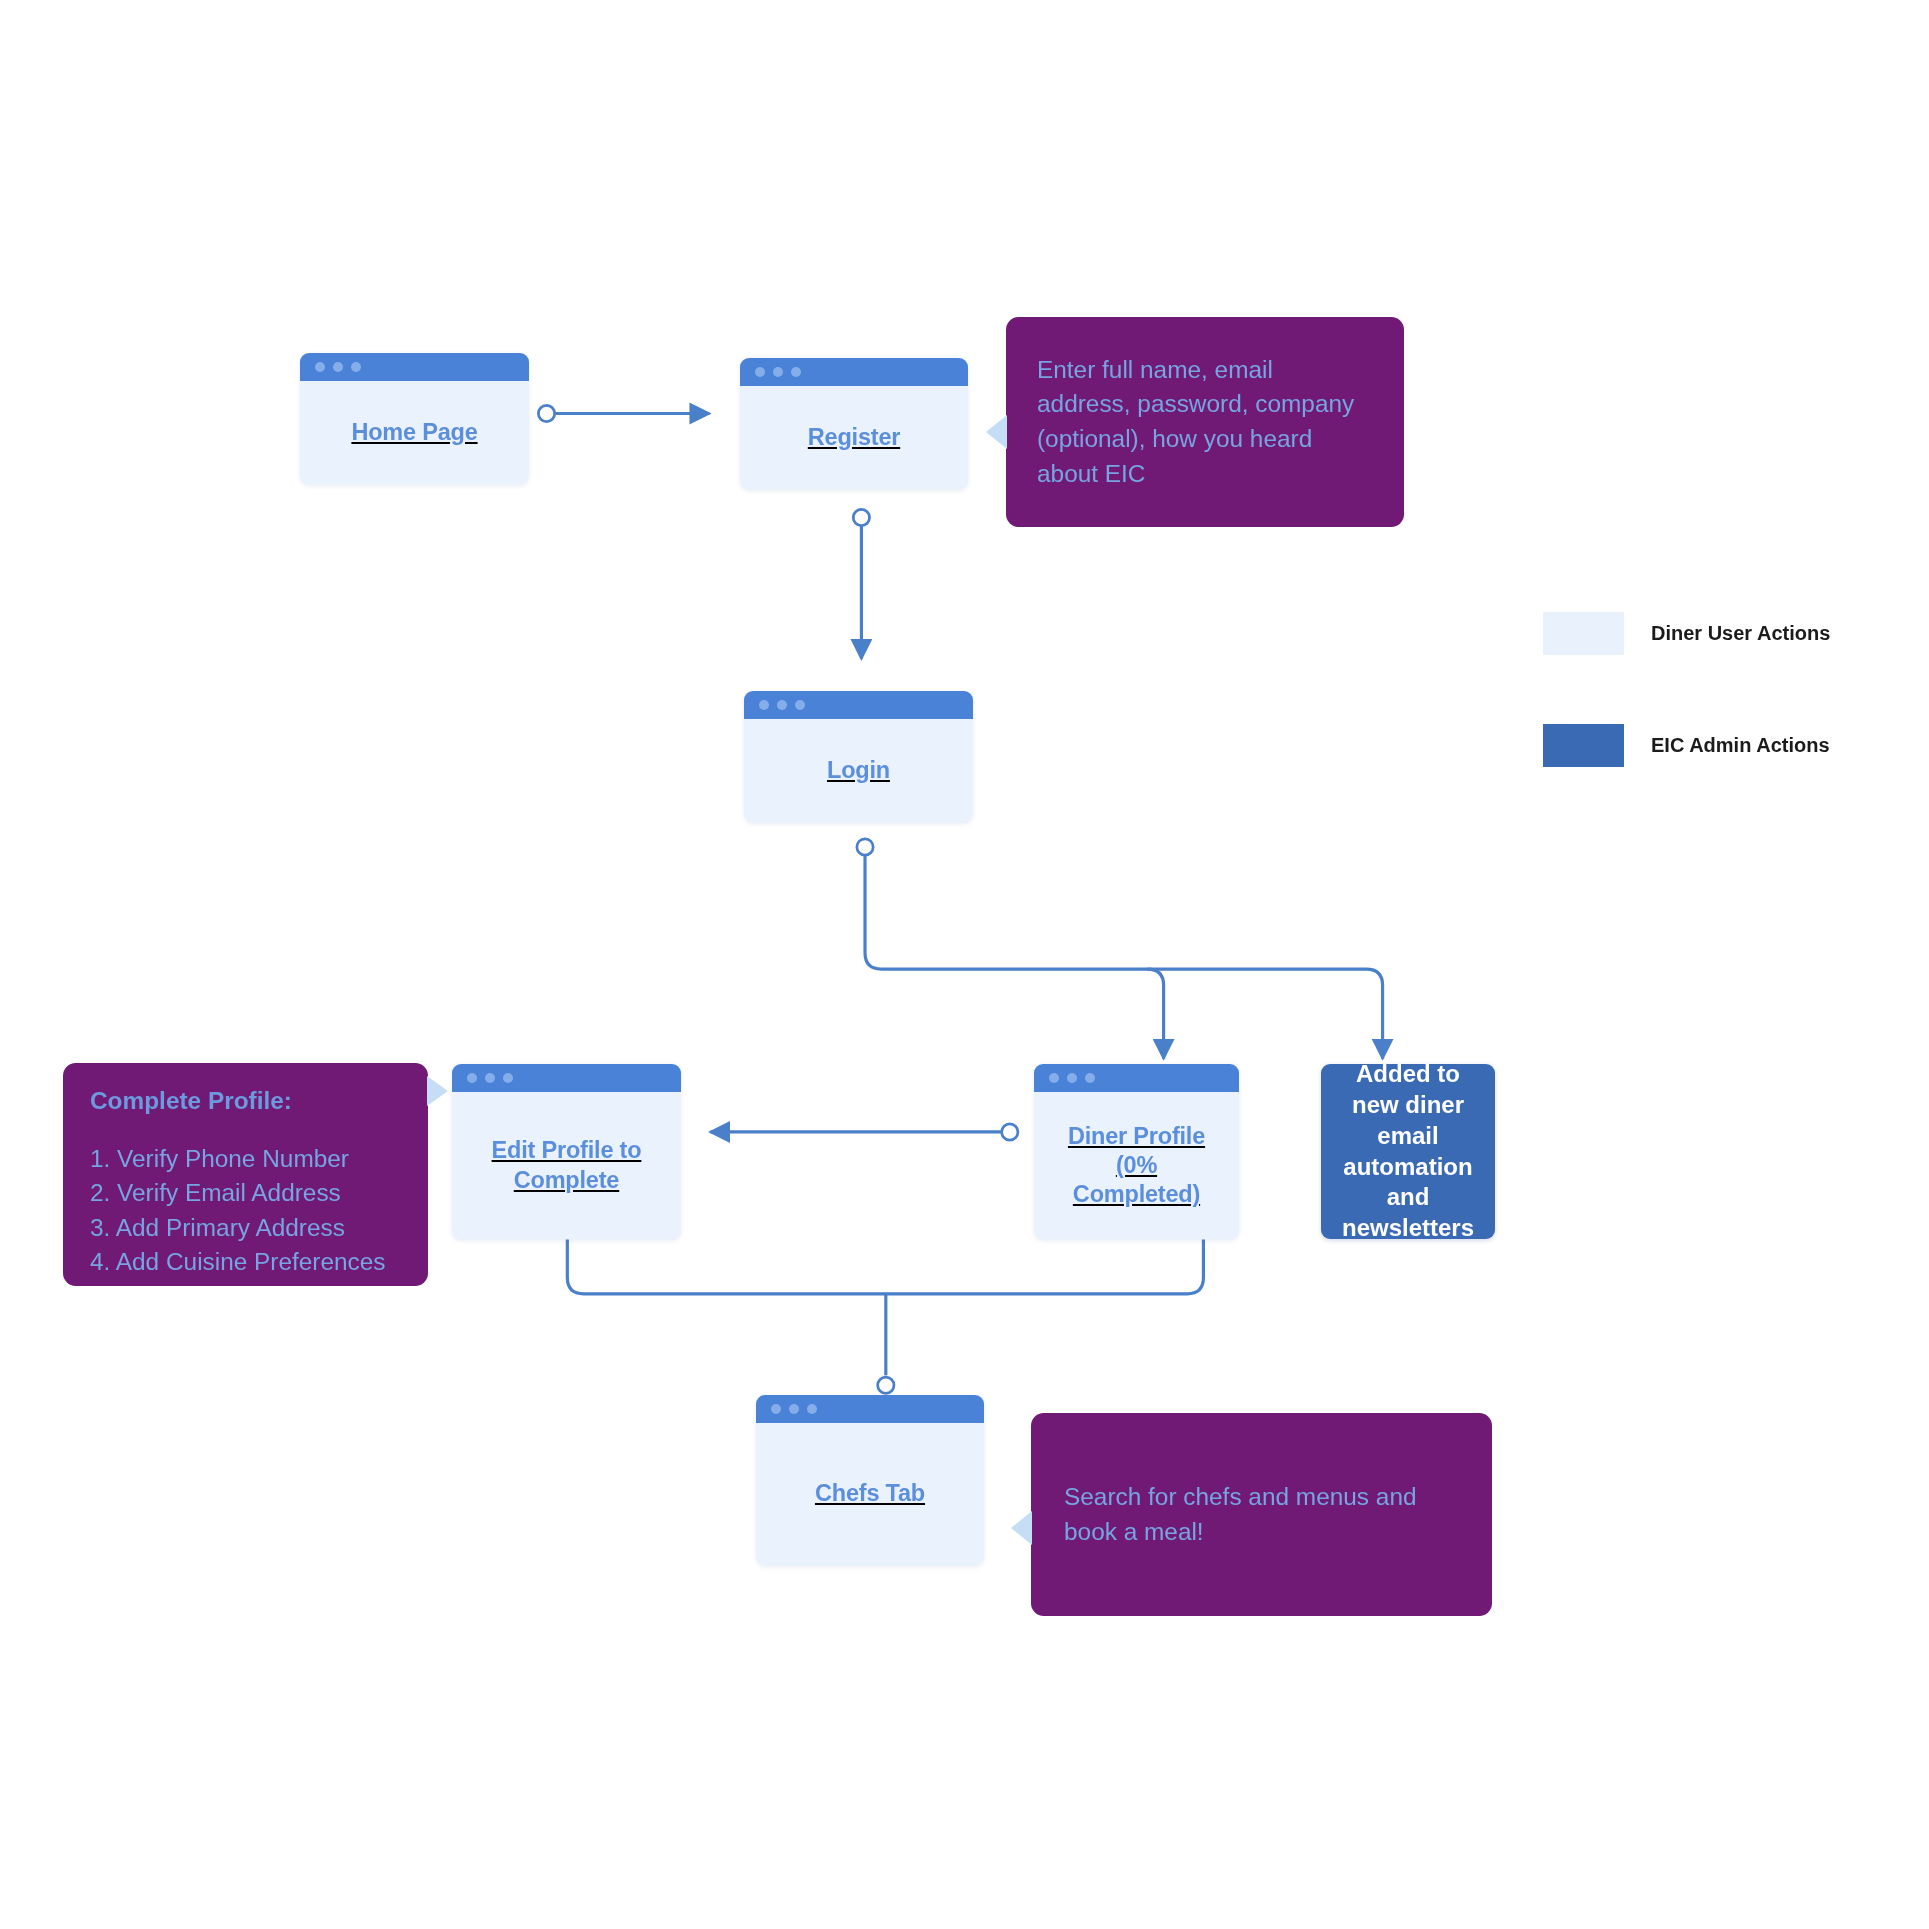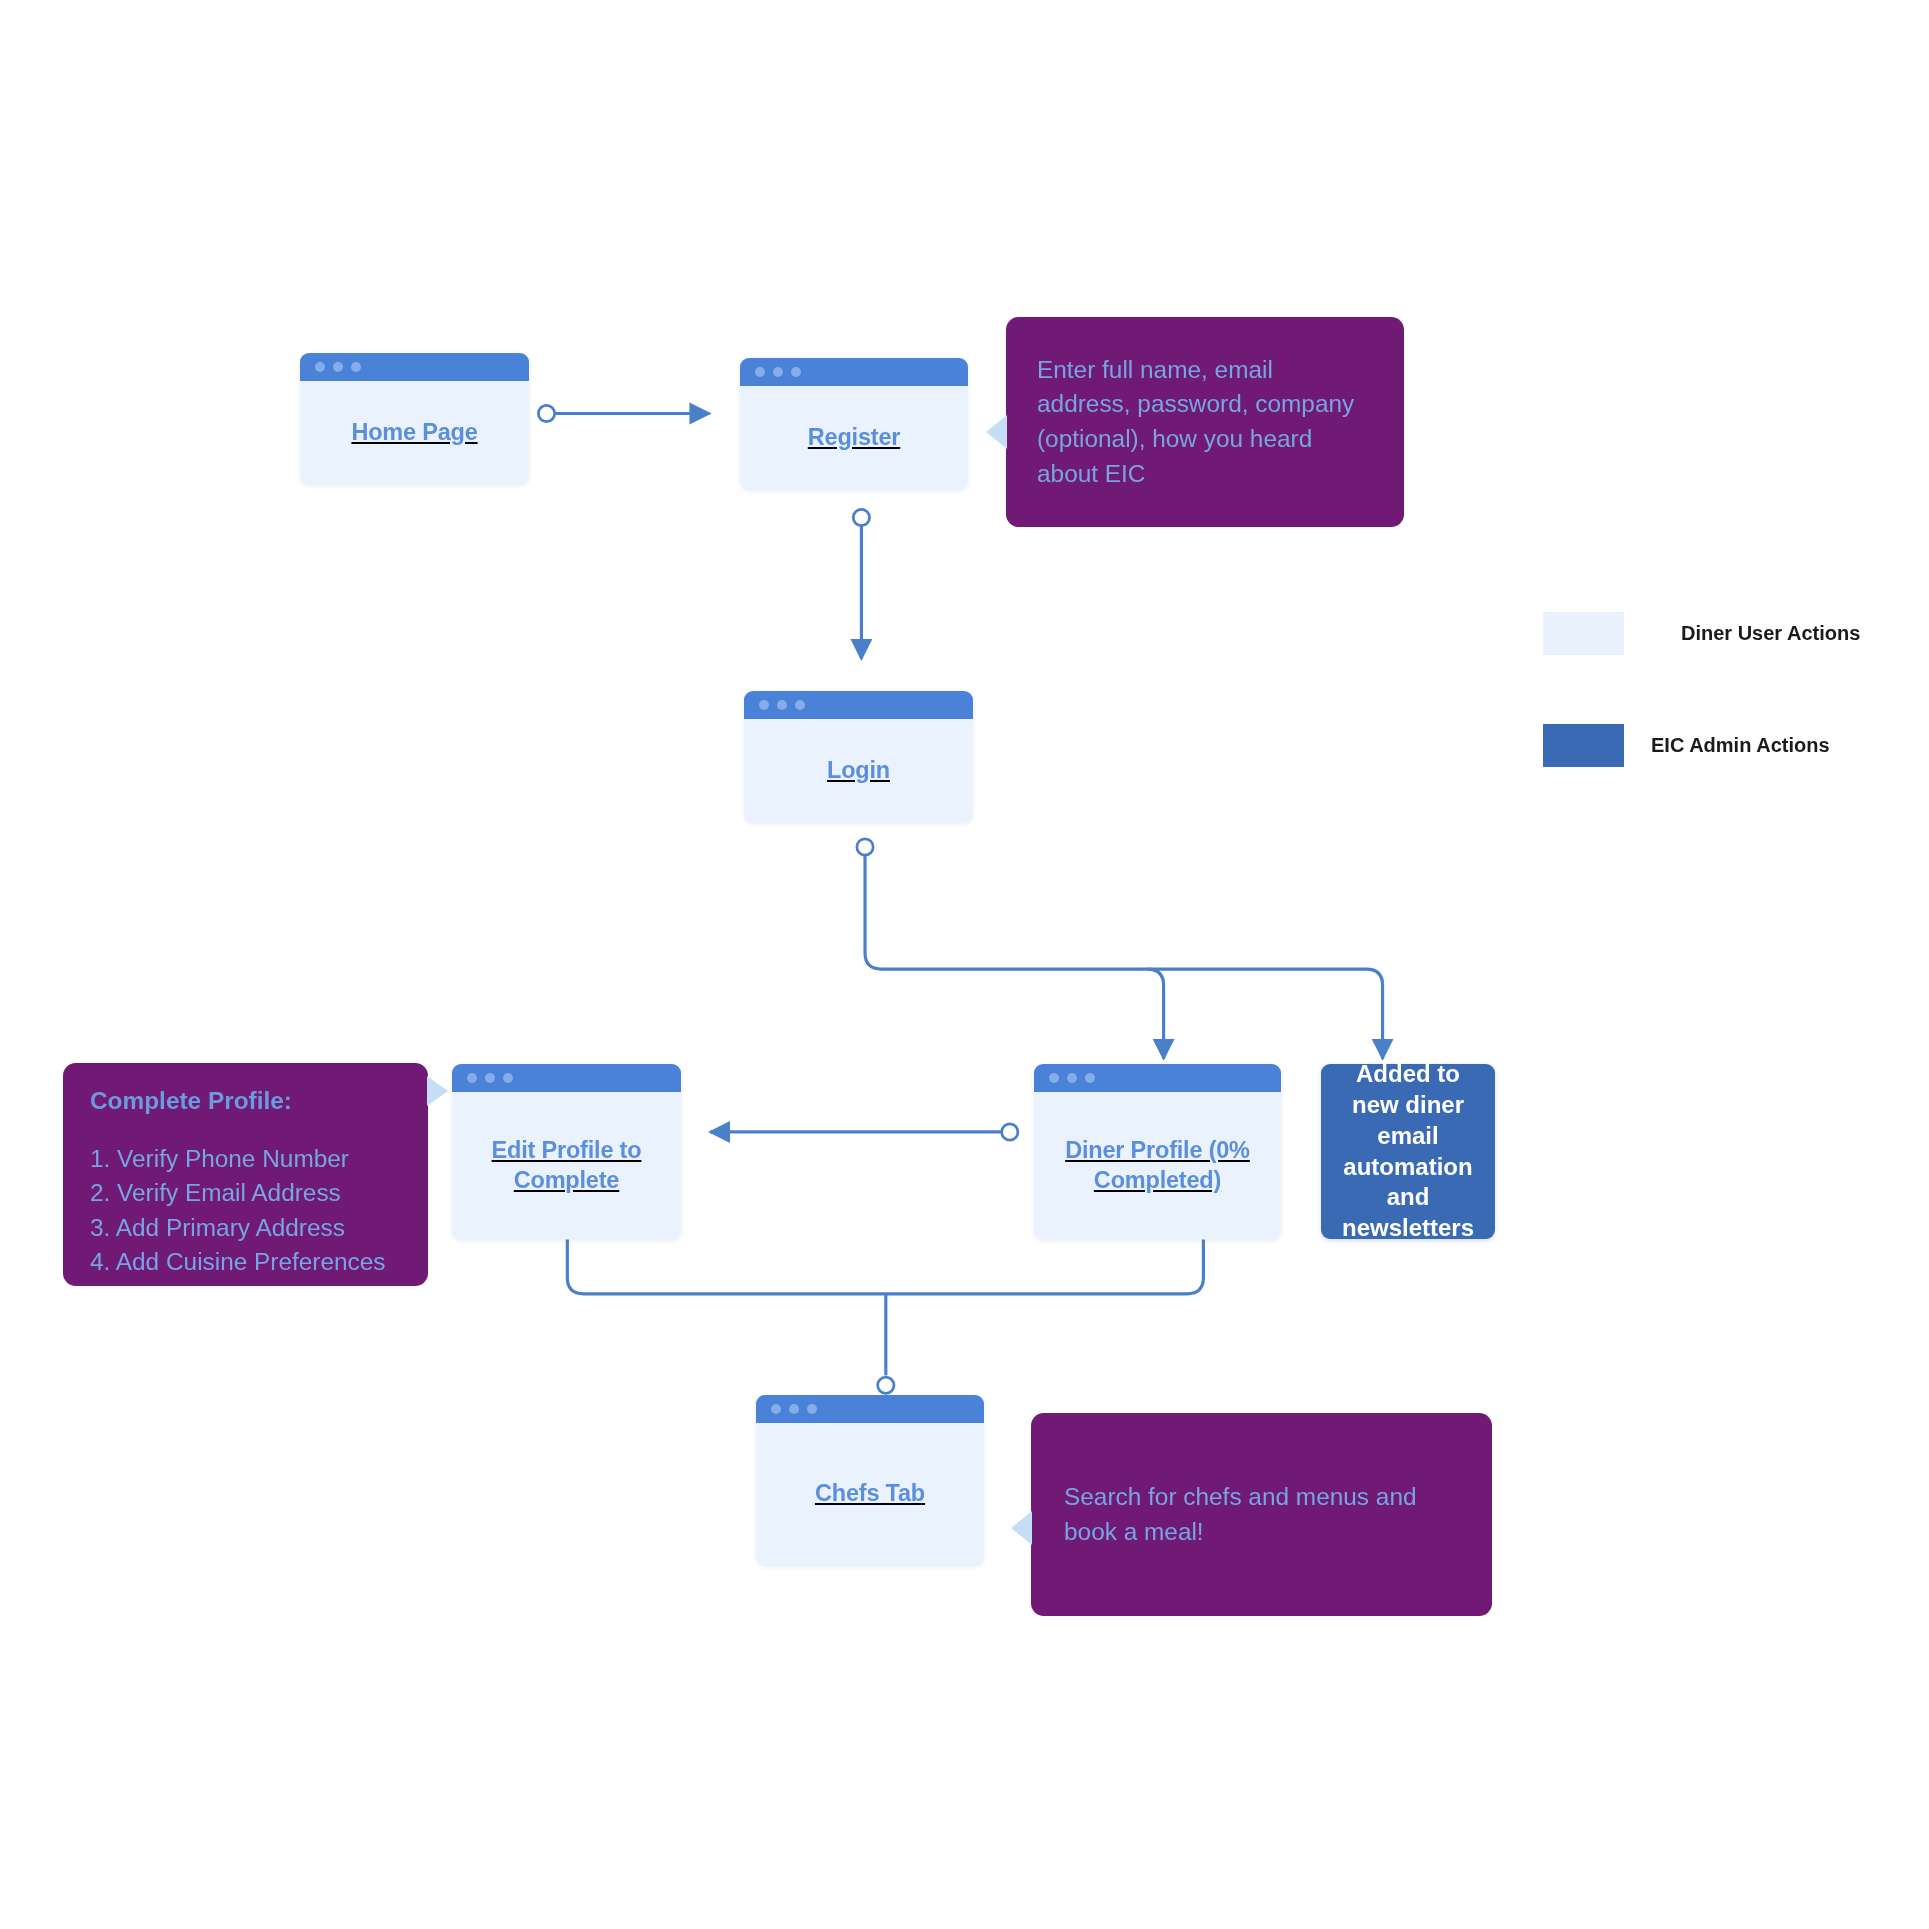--- a/index.html
+++ b/index.html
@@ -259,21 +259,21 @@
       <span class="dot"></span>
       <span class="dot"></span>
       <span class="dot"></span>
     </div>
     <div class="body">
       <div class="label" style="white-space:pre-line;">Edit Profile to
 Complete</div>
     </div>
   </div>
 
-  <div class="node" style="left:1034px; top:1064px; width:247px; height:175px;">
+  <div class="node" style="left:1034px; top:1064px; width:205px; height:175px;">
     <div class="titlebar">
       <span class="dot"></span>
       <span class="dot"></span>
       <span class="dot"></span>
     </div>
     <div class="body">
       <div class="label" style="white-space:pre-line;">Diner Profile (0%
 Completed)</div>
     </div>
   </div>
@@ -290,21 +290,21 @@
     </div>
     <div class="body">
       <div class="label">Chefs Tab</div>
     </div>
   </div>
 
   <div class="callout callout-left-tail" style="left:1031px; top:1413px; width:461px; height:203px; padding:0 33px;">
     <div class="ctext">Search for chefs and menus and book a meal!</div>
   </div>
 
-  <div class="legend-row" style="left:1543px; top:612px;gap:30px;">
+  <div class="legend-row" style="left:1543px; top:612px;">
     <div class="legend-swatch" style="background:#e8f1fc;"></div>
     <div class="legend-label">Diner User Actions</div>
   </div>
 
   <div class="legend-row" style="left:1543px; top:724px;">
     <div class="legend-swatch" style="background:#3b6ab5;"></div>
     <div class="legend-label">EIC Admin Actions</div>
   </div>
 
 </div>

